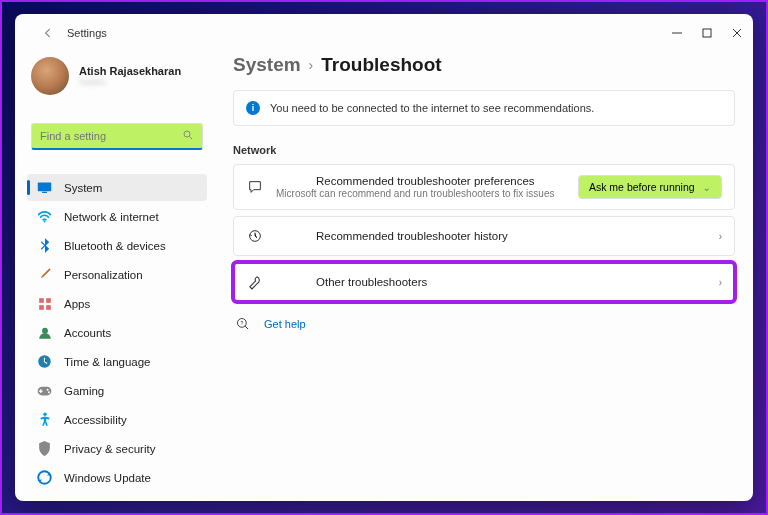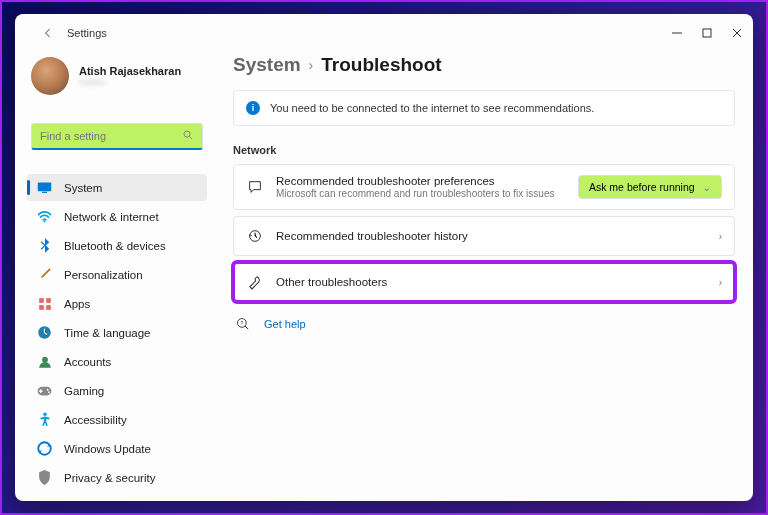--- a/index.html
+++ b/index.html
@@ -120,21 +120,21 @@
     gap: 12px;
     margin-bottom: 6px;
   }
   .card.highlighted {
     outline: 4px solid #a020f0;
     outline-offset: -2px;
     border-radius: 4px;
   }
   .card-icon { width: 18px; height: 18px; display: flex; align-items: center; justify-content: center; color: #333; flex-shrink: 0; }
   .card-body { flex: 1; display: flex; flex-direction: column; }
-  .card-title { font-size: 11.5px; color: #222; }
+  .card-title { font-size: 11.5px; color: #222; margin-left: 40px; }
   .card-sub { font-size: 10px; color: #777; margin-top: 1px; }
   .card-action {
     border: 1px solid #ddd;
     border-radius: 4px;
     padding: 5px 10px;
     font-size: 10.5px;
     display: flex;
     align-items: center;
     gap: 8px;
     background: #bef264;
@@ -238,35 +238,35 @@
                 <rect x="2" y="2" width="8" height="8" fill="#e06a6a"></rect>
                 <rect x="14" y="2" width="8" height="8" fill="#e06a6a"></rect>
                 <rect x="2" y="14" width="8" height="8" fill="#e06a6a"></rect>
                 <rect x="14" y="14" width="8" height="8" fill="#e06a6a"></rect>
               </svg>
             </span>
             <span>Apps</span>
           </div>
           <div class="nav-item">
             <span class="nav-icon">
+              <svg width="14" height="14" viewBox="0 0 24 24">
+                <circle cx="12" cy="8" r="5" fill="#3a8a5a"></circle>
+                <path fill="#3a8a5a" d="M2 22a10 10 0 0 1 20 0z"></path>
+              </svg>
+            </span>
+            <span>Accounts</span>
+          </div>
+          <div class="nav-item">
+            <span class="nav-icon">
               <svg width="15" height="15" viewBox="0 0 24 24">
                 <circle cx="12" cy="12" r="10" fill="#2080b0"></circle>
                 <path stroke="#fff" stroke-width="2" d="M12 6v6l4 3"></path>
               </svg>
             </span>
             <span>Time &amp; language</span>
-          </div>
-          <div class="nav-item">
-            <span class="nav-icon">
-              <svg width="14" height="14" viewBox="0 0 24 24">
-                <circle cx="12" cy="8" r="5" fill="#3a8a5a"></circle>
-                <path fill="#3a8a5a" d="M2 22a10 10 0 0 1 20 0z"></path>
-              </svg>
-            </span>
-            <span>Accounts</span>
           </div>
           <div class="nav-item">
             <span class="nav-icon">
               <svg width="16" height="12" viewBox="0 0 24 16">
                 <rect x="1" y="1" width="22" height="14" rx="7" fill="#888"></rect>
                 <circle cx="17" cy="6" r="1.5" fill="#fff"></circle>
                 <circle cx="19" cy="10" r="1.5" fill="#fff"></circle>
                 <path stroke="#fff" stroke-width="2" d="M6 5v6M3 8h6"></path>
               </svg>
             </span>
@@ -276,35 +276,35 @@
             <span class="nav-icon">
               <svg width="14" height="15" viewBox="0 0 24 26">
                 <circle cx="12" cy="4" r="3" fill="#00a0e0"></circle>
                 <path fill="#00a0e0" d="M12 8l8 2-1 3-5-1v4l3 8h-3l-2-6-2 6H7l3-8v-4l-5 1-1-3z"></path>
               </svg>
             </span>
             <span>Accessibility</span>
           </div>
           <div class="nav-item">
             <span class="nav-icon">
+              <svg width="13" height="15" viewBox="0 0 24 28">
+                <path fill="#888" d="M12 0l10 4v8c0 8-5 13-10 16-5-3-10-8-10-16V4z"></path>
+              </svg>
+            </span>
+            <span>Privacy &amp; security</span>
+          </div>
+          <div class="nav-item">
+            <span class="nav-icon">
               <svg width="15" height="15" viewBox="0 0 24 24">
                 <circle cx="12" cy="12" r="10" fill="none" stroke="#0078d4" stroke-width="3"></circle>
                 <path fill="#0078d4" d="M20 4l2 4-6 1z"></path>
                 <path fill="#0078d4" d="M4 20l-2-4 6-1z"></path>
               </svg>
             </span>
             <span>Windows Update</span>
-          </div>
-          <div class="nav-item">
-            <span class="nav-icon">
-              <svg width="13" height="15" viewBox="0 0 24 28">
-                <path fill="#888" d="M12 0l10 4v8c0 8-5 13-10 16-5-3-10-8-10-16V4z"></path>
-              </svg>
-            </span>
-            <span>Privacy &amp; security</span>
           </div>
         </div>
     </div>
 
     <div class="main">
       <div class="breadcrumb">
         <span class="bc-link">System</span>
         <span class="bc-sep">›</span>
         <span class="bc-current">Troubleshoot</span>
       </div>

